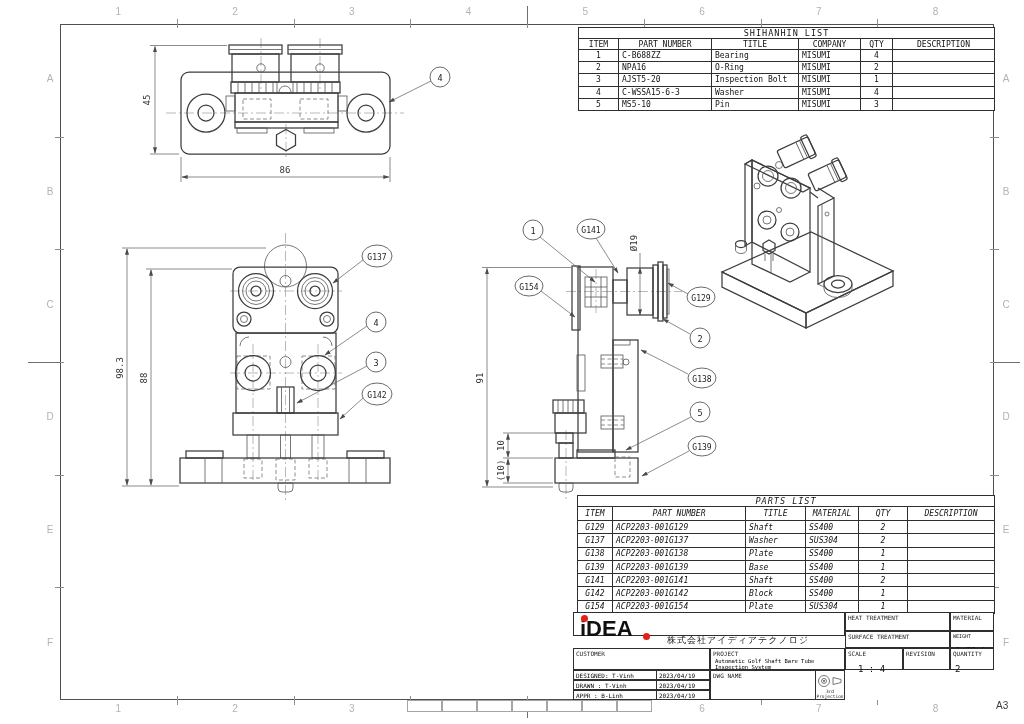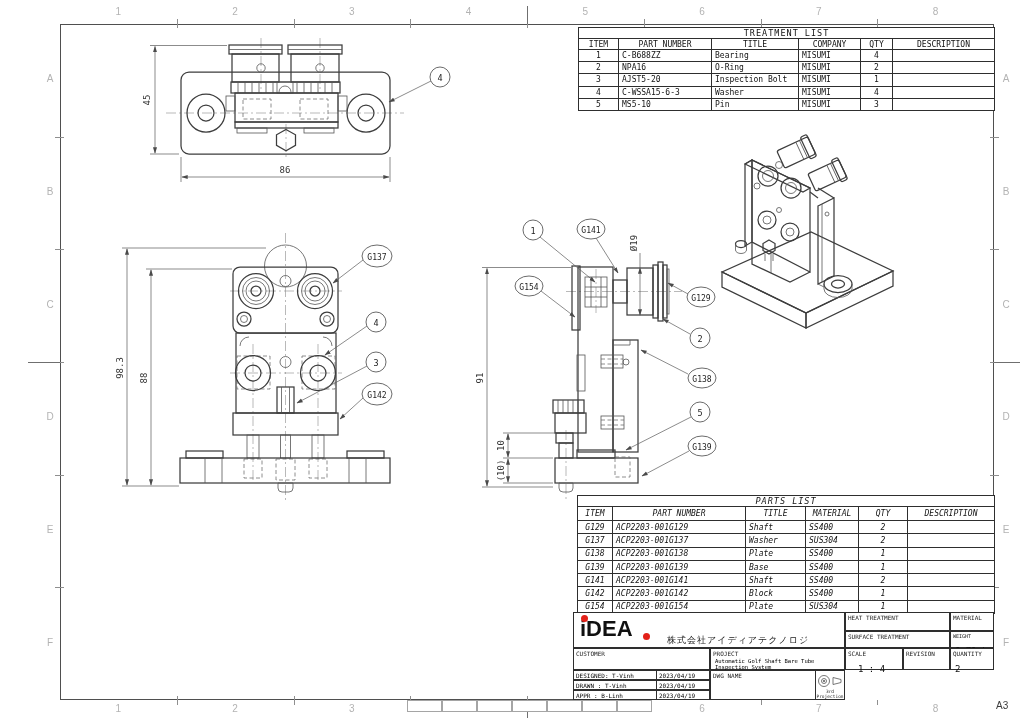--- a/index.html
+++ b/index.html
@@ -333,21 +333,21 @@
       <colgroup>
         <col style="width: 40px;">
         <col style="width: 93px;">
         <col style="width: 87px;">
         <col style="width: 62px;">
         <col style="width: 32px;">
         <col style="width: 102px;">
       </colgroup>
       <thead>
         <tr>
-          <th class="ttl" colspan="6">TREATMENT LIST</th>
+          <th class="ttl" colspan="6">SHIHANHIN LIST</th>
         </tr>
         <tr>
           <th>ITEM</th>
           <th>PART NUMBER</th>
           <th>TITLE</th>
           <th>COMPANY</th>
           <th>QTY</th>
           <th>DESCRIPTION</th>
         </tr>
       </thead>
@@ -471,21 +471,21 @@
           <td>ACP2203-001G154</td>
           <td>Plate</td>
           <td>SUS304</td>
           <td class="c">1</td>
           <td></td>
         </tr>
       </tbody>
     </table>
 
   <div id="titleblock">
-    <div class="tbc" style="left:0;top:0;width:272px;height:36px;">
+    <div class="tbc" style="left:0;top:0;width:272px;height:24px;">
       <div id="logo">
         <span id="logotext">iDEA</span>
         <div class="reddot" style="left:1px;top:-1px;width:7px;height:7px;"></div>
         <div class="reddot" style="left:63px;top:17px;width:7px;height:7px;"></div>
       </div>
       <div id="companyjp">株式会社アイディアテクノロジ</div>
     </div>
     <div class="tbc" style="left:272px;top:0;width:105px;height:19px;">
       <span class="lbl">HEAT TREATMENT</span>
     </div>

